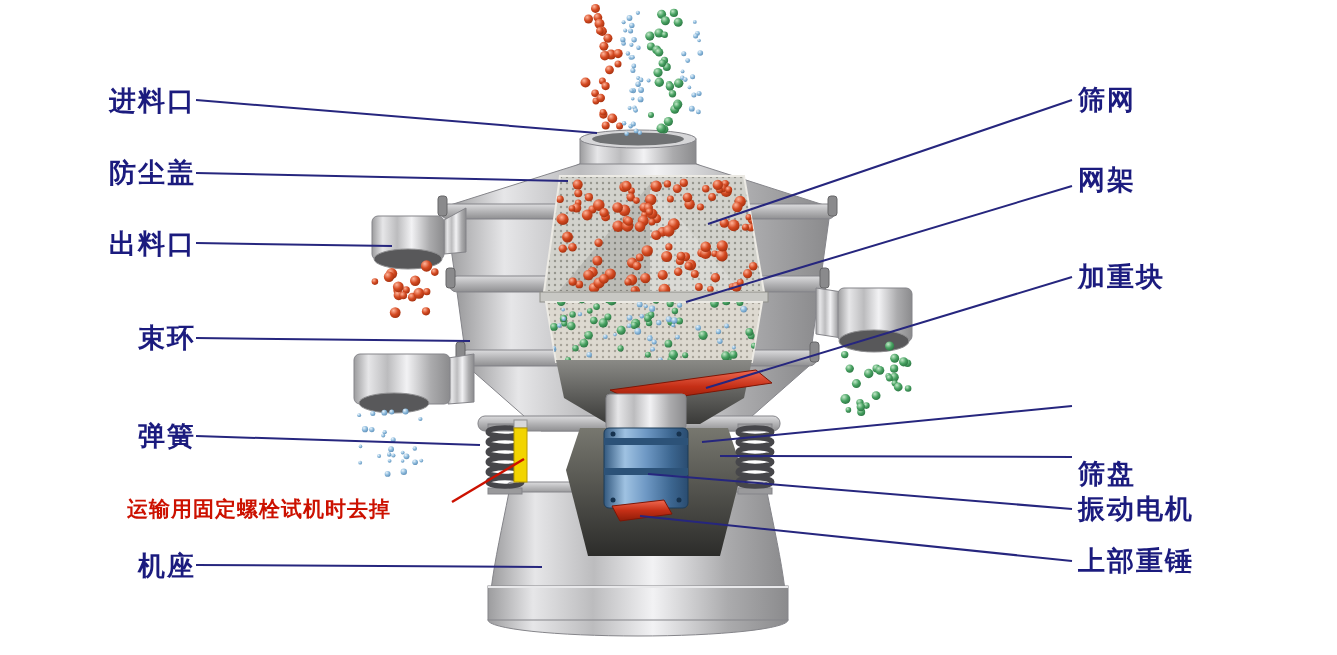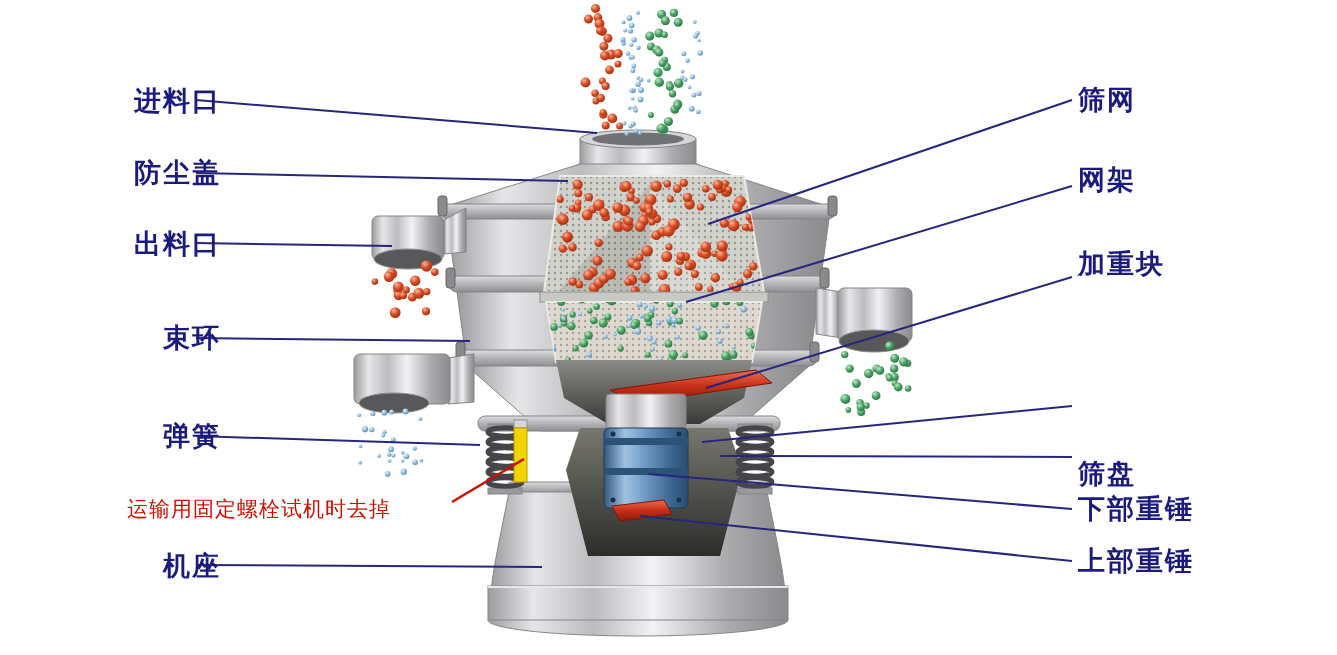--- a/index.html
+++ b/index.html
@@ -6,24 +6,24 @@
   html,body{background:#ffffff}
   .stage{
     position:relative;width:1337px;height:655px;background:#fff;overflow:hidden;
     font-family:"DejaVu Serif","Liberation Serif",serif;
   }
   .stage > svg{position:absolute;left:0;top:0;width:1337px;height:655px}
   .lbl{
     position:absolute;font-size:27px;font-weight:bold;line-height:34px;
     color:var(--label,#1b1b7e);letter-spacing:2px;white-space:nowrap;
   }
-  .lbl.leftcol{right:1116px;text-align:right}
+  .lbl.leftcol{right:1141px;text-align:right}
   .lbl.rightcol{left:1078px;text-align:right}
   .lbl-warn{
-    position:absolute;left:127px;top:495px;font-size:21px;font-weight:normal;
+    position:absolute;left:127px;top:495px;font-size:21px;font-weight:bold;
     color:var(--warning,#cc1100);letter-spacing:1px;white-space:nowrap;
     font-family:"DejaVu Sans","Liberation Sans",sans-serif;
   }
   .ld{stroke:var(--leader,#26267e);stroke-width:2;fill:none}
   .ld-warn{stroke:var(--warning,#cc1100);stroke-width:2.5;fill:none}
   .coil{fill:none;stroke:#46464a;stroke-width:5}
   .outline{stroke:#85858a;stroke-width:1}
 </style>
 </head>
 <body>
@@ -603,17 +603,17 @@
   <div class="lbl leftcol" style="top:156px">防尘盖</div>
   <div class="lbl leftcol" style="top:227px">出料口</div>
   <div class="lbl leftcol" style="top:321px">束环</div>
   <div class="lbl leftcol" style="top:419px">弹簧</div>
   <div class="lbl leftcol" style="top:549px">机座</div>
 
   <div class="lbl-warn">运输用固定螺栓试机时去掉</div>
 
   <div class="lbl rightcol" style="top:83px">筛网</div>
   <div class="lbl rightcol" style="top:163px">网架</div>
-  <div class="lbl rightcol" style="top:247px">加重块</div>
+  <div class="lbl rightcol" style="top:260px">加重块</div>
   <div class="lbl rightcol" style="top:457px">筛盘</div>
-  <div class="lbl rightcol" style="top:492px">下部重锤</div>
+  <div class="lbl rightcol" style="top:492px">振动电机</div>
   <div class="lbl rightcol" style="top:544px">上部重锤</div>
 </div>
 
 </body></html>

